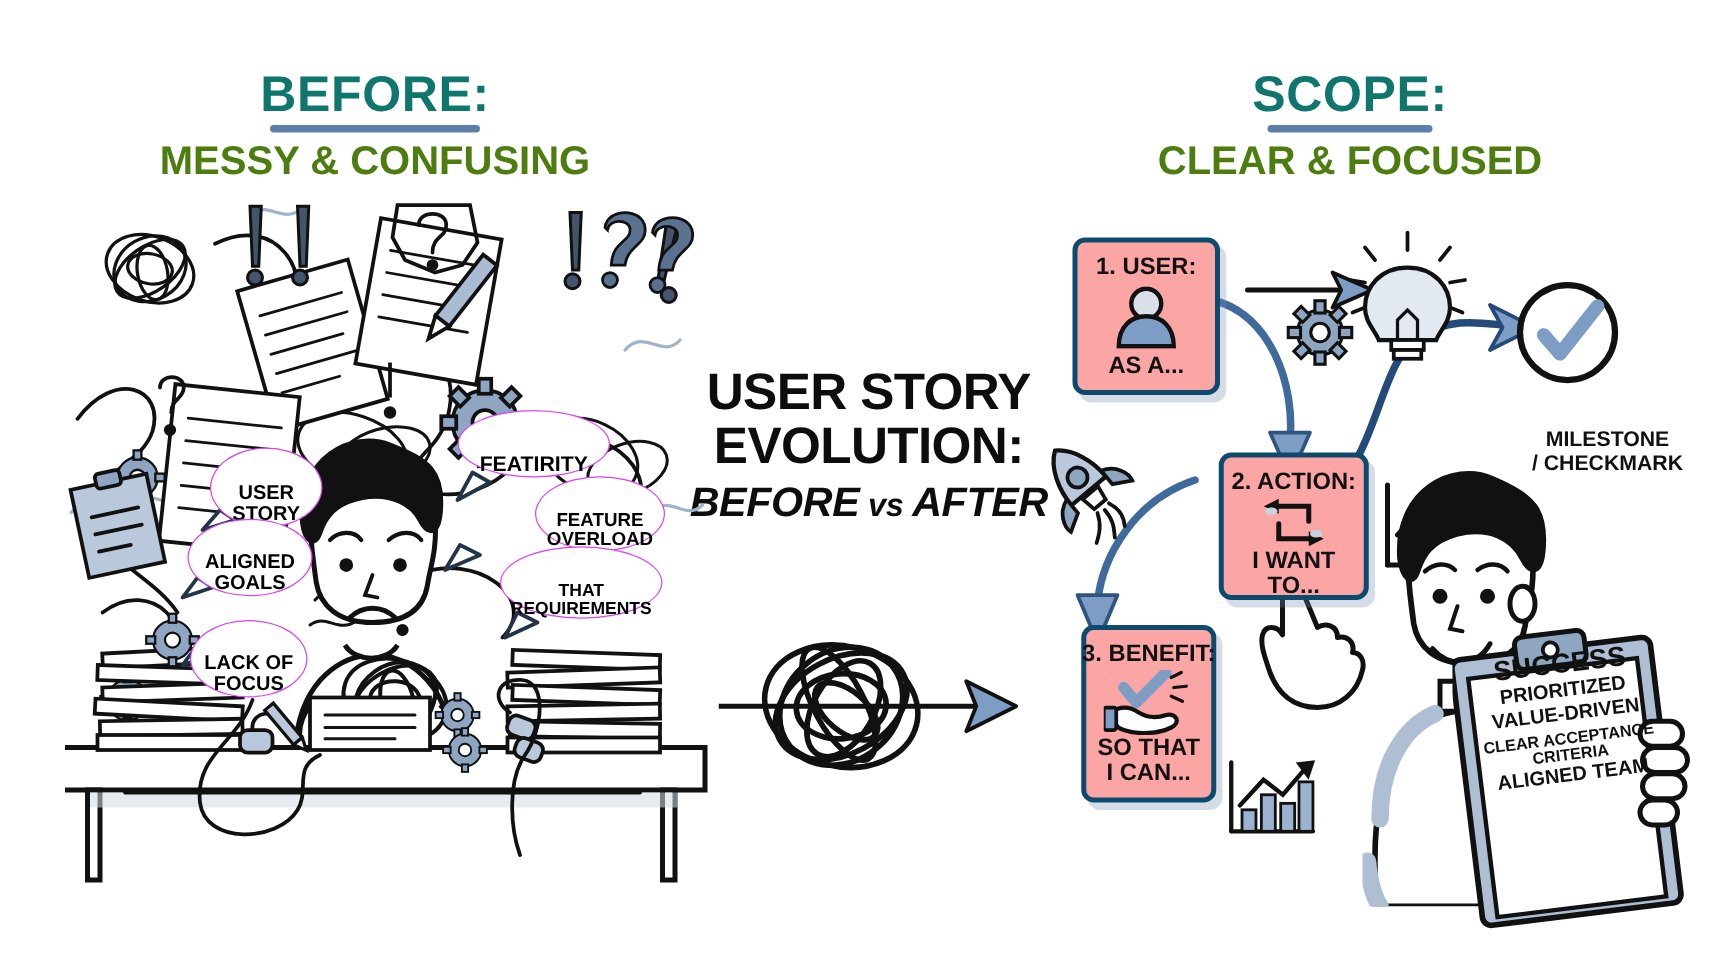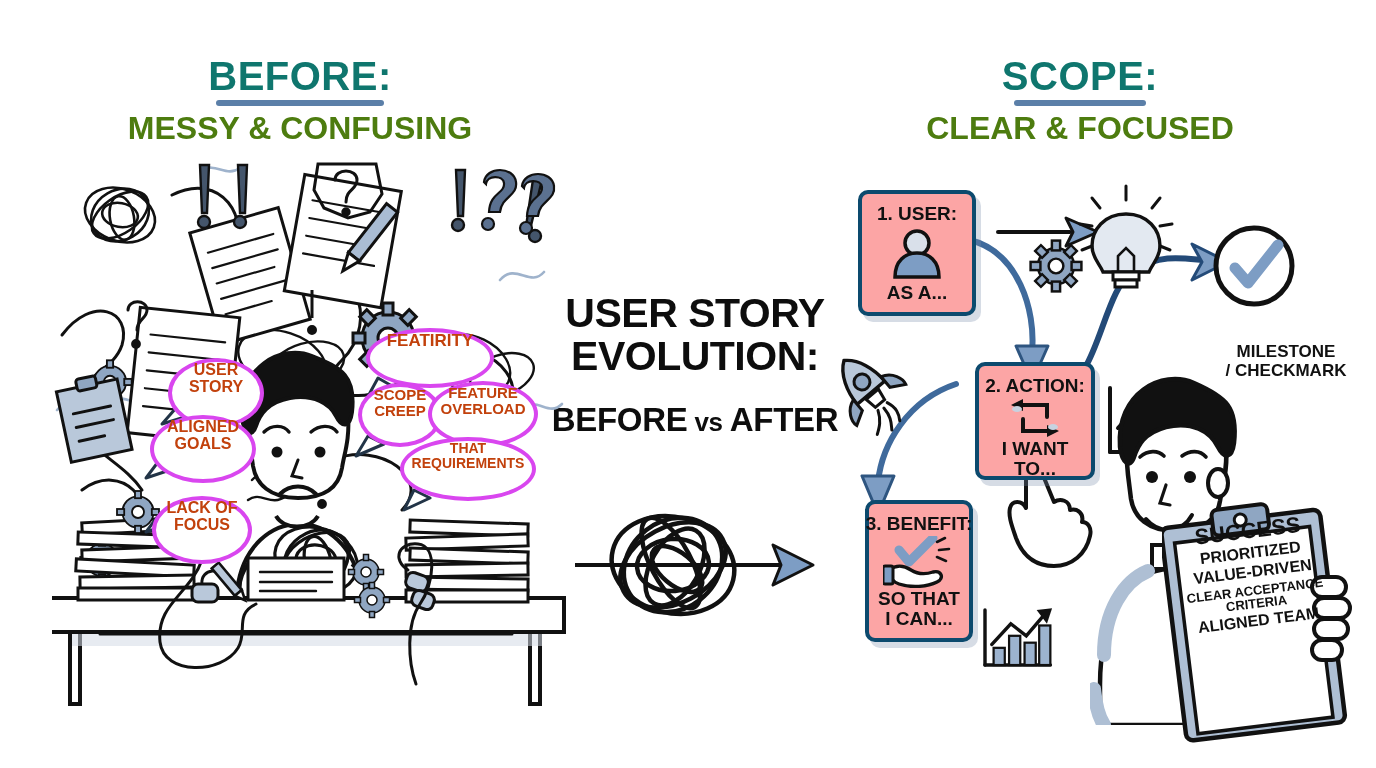--- a/index.html
+++ b/index.html
@@ -52,34 +52,35 @@
     width: 300px;
     text-align: center;
     font-weight: bold;
     color: #0d0d0d;
   }
   #center-title .t1, #center-title .t2 {
     display: block; font-size: 41px; line-height: 1.06; letter-spacing: -0.5px;
   }
   #center-title .t3 {
     display: block; font-size: 33px; line-height: 1.25; letter-spacing: -0.3px;
-    margin-top: 20px;
+    margin-top: 2px;
+    font-style: italic;
   }
   #center-title .t3 .vs { font-size: 26px; }
 
   
   .bubble {
     position: absolute;
     background: #ffffff;
-    border: 4px solid #d946ef;
+    border: 1px solid #d946ef;
     border-radius: 50%;
-    display: flex; align-items: flex-start; justify-content: center;
+    display: flex; align-items: flex-end; justify-content: center;
     text-align: center;
     font-weight: bold;
-    color: #c2410c;
+    color: #000000;
     line-height: 1.05;
     z-index: 6;
   }
   .bubble .btxt { padding: 0 6px; display: block; }
 
   
   .card {
     position: absolute;
     background: #fca5a5;
     border: 4px solid #0c4a6e;
@@ -407,24 +408,20 @@
   <div class="bubble" style="left:150px; top:415px; width:98px; height:60px;">
     <span class="btxt" style="font-size:16px; white-space:pre-line;">ALIGNED
 GOALS</span>
   </div>
   <div class="bubble" style="left:152px; top:496px; width:92px; height:60px;">
     <span class="btxt" style="font-size:16px; white-space:pre-line;">LACK OF
 FOCUS</span>
   </div>
   <div class="bubble" style="left:366px; top:328px; width:120px; height:52px;">
     <span class="btxt" style="font-size:17px;">FEATIRITY</span>
-  </div>
-  <div class="bubble" style="left:358px; top:383px; width:76px; height:56px;">
-    <span class="btxt" style="font-size:15px; white-space:pre-line;">SCOPE
-CREEP</span>
   </div>
   <div class="bubble" style="left:428px; top:381px; width:102px; height:58px;">
     <span class="btxt" style="font-size:15px; white-space:pre-line;">FEATURE
 OVERLOAD</span>
   </div>
   <div class="bubble" style="left:400px; top:437px; width:128px; height:56px;">
     <span class="btxt" style="font-size:14px; white-space:pre-line;">THAT
 REQUIREMENTS</span>
   </div>
 

